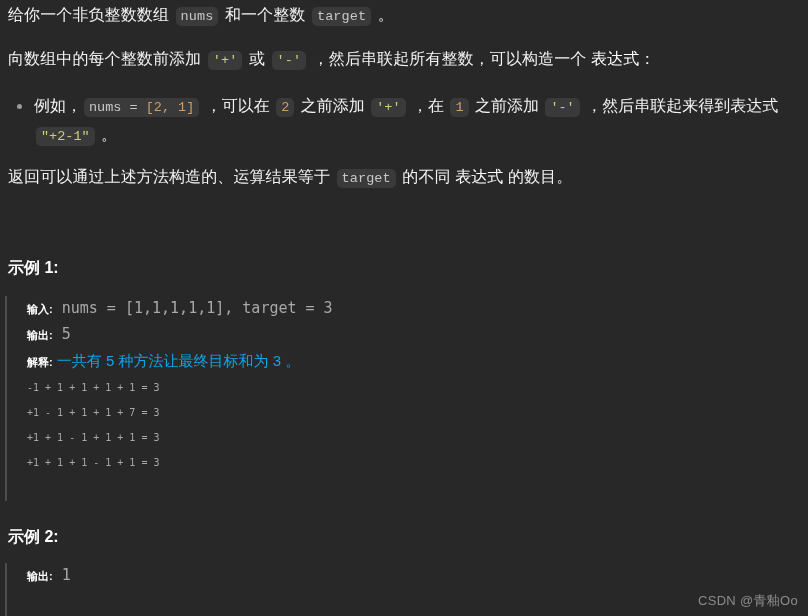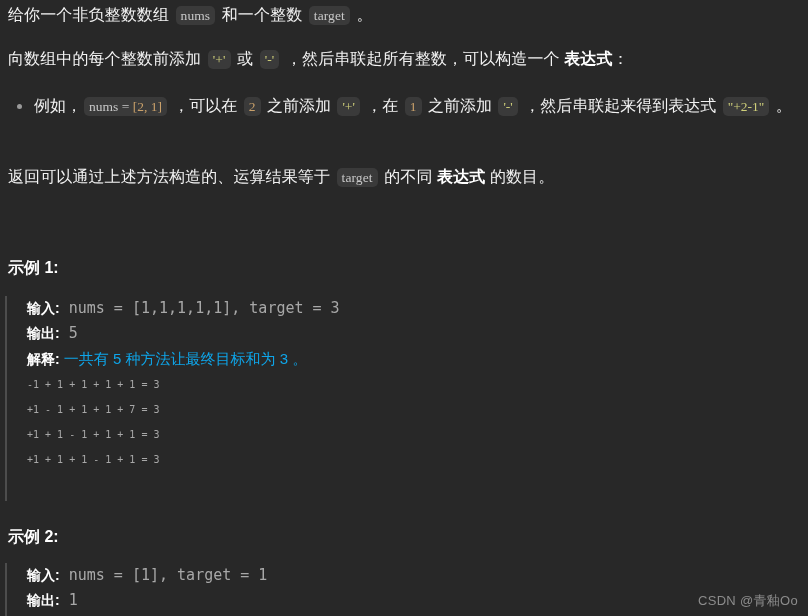--- a/index.html
+++ b/index.html
@@ -57,36 +57,36 @@
     left: 9px;
     top: 13px;
     width: 5px;
     height: 5px;
     border-radius: 50%;
     background: #9a9a9a;
   }
 
   
   code.chip {
-    font-family: Liberation Serif, serif;
+    font-family: Liberation Mono, monospace;
     font-size: 13.5px;
     background: #3a3a3a;
     border-radius: 5px;
     padding: 2px 5px;
     margin: 0 2px;
     white-space: nowrap;
     color: #c8c8c8;
     line-height: 1;
   }
   code.chip .tok-str  { color: #cfcf7a; }
   code.chip .tok-num  { color: #c9a06a; }
   code.chip .tok-var  { color: #c8c8c8; }
   code.chip .tok-op   { color: #c8c8c8; }
 
-  strong.bold { font-weight: bold; color: #ffffff; }
+  strong.bold { font-weight: normal; color: #ffffff; }
 
   
   .ex-heading {
     position: absolute;
     left: 8px;
     font-size: 16px;
     font-weight: bold;
     color: #ffffff;
   }
   .ex1-heading { top: 258px; }
@@ -106,21 +106,21 @@
   .kvline {
     font-family: "DejaVu Sans Mono", "Liberation Mono", monospace;
     font-size: 15px;
     line-height: 25px;
     color: #a8a8a8;
     white-space: pre;
   }
   .kvline .label {
     font-family: "Liberation Sans", "DejaVu Sans", sans-serif;
     font-weight: bold;
-    font-size: 14px;
+    font-size: 11px;
     color: #ffffff;
   }
   .kvline .cn {
     font-family: "Liberation Sans", "DejaVu Sans", sans-serif;
     color: #0ea5e9;
   }
   .eqline {
     font-family: "DejaVu Sans Mono", "Liberation Mono", monospace;
     font-size: 10px;
     line-height: 25px;
@@ -164,19 +164,18 @@
     <div class="kvline"><span class="label">解释:</span><span class="cn"> 一共有 5 种方法让最终目标和为 3 。</span></div>
     <div class="eqline">-1 + 1 + 1 + 1 + 1 = 3</div>
     <div class="eqline">+1 - 1 + 1 + 1 + 7 = 3</div>
     <div class="eqline">+1 + 1 - 1 + 1 + 1 = 3</div>
     <div class="eqline">+1 + 1 + 1 - 1 + 1 = 3</div>
   </div>
 
   <div class="ex-heading ex2-heading">示例 2:</div>
 
   <div class="quote quote2">
-    <div class="kvline"><span class="label">输入:</span><span> nums = [1], target = 1</span></div>
     <div class="kvline"><span class="label">输出:</span><span> 1</span></div>
   </div>
 
   <div class="watermark">CSDN @青釉Oo</div>
 
 </div>
 
 </body></html>

